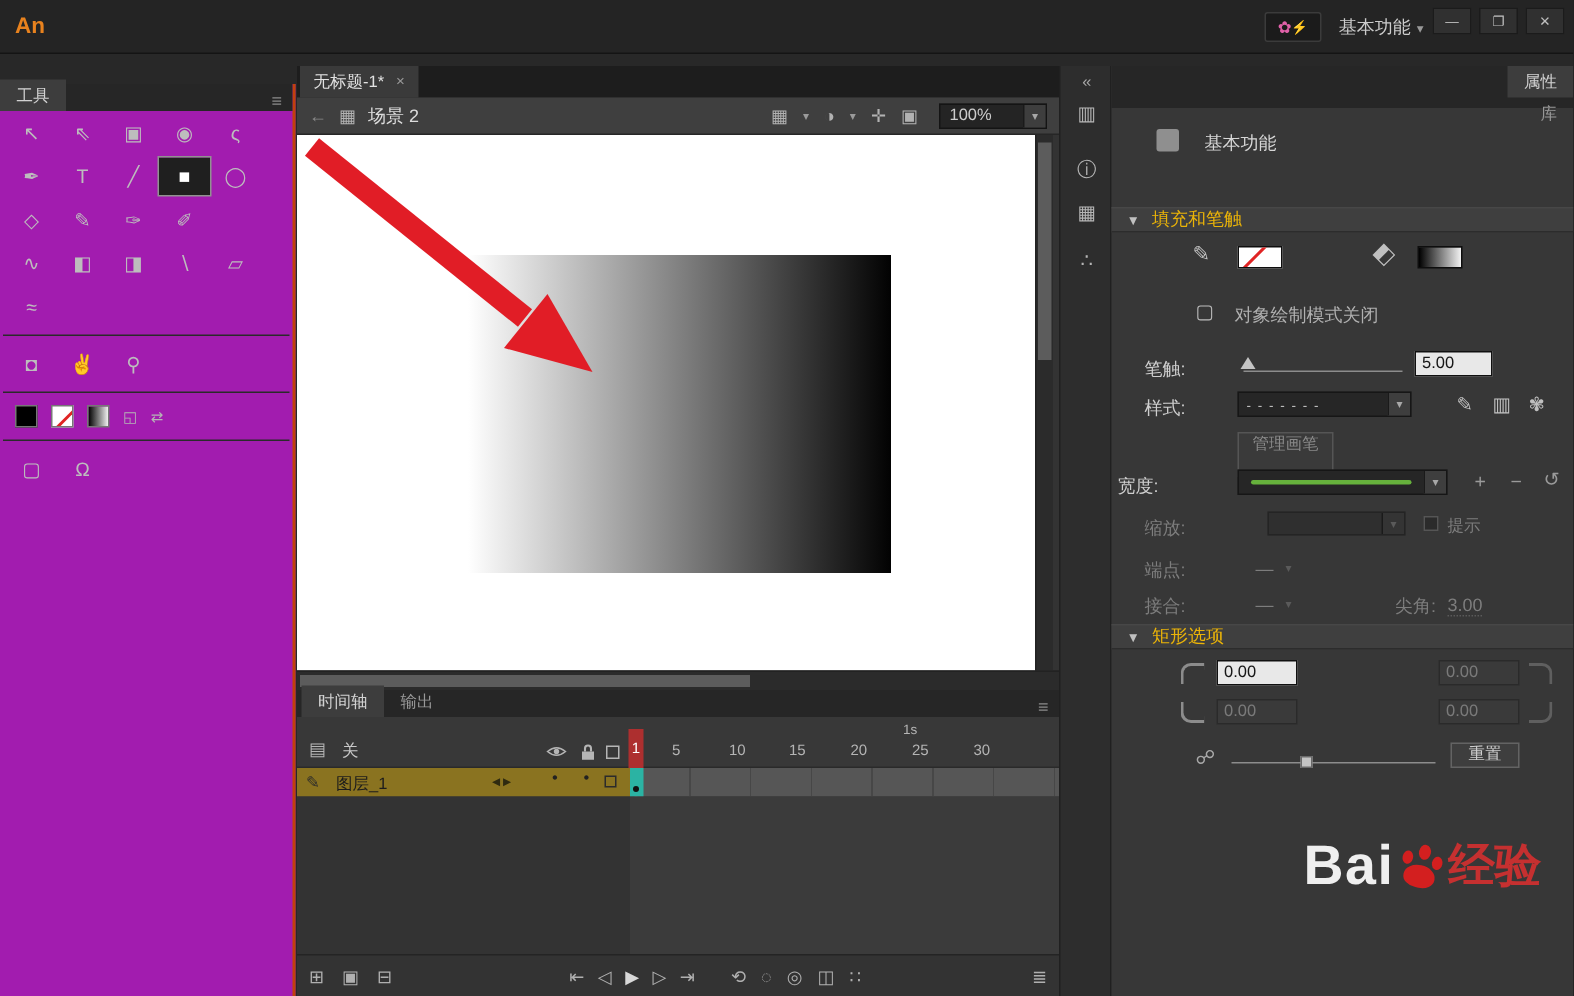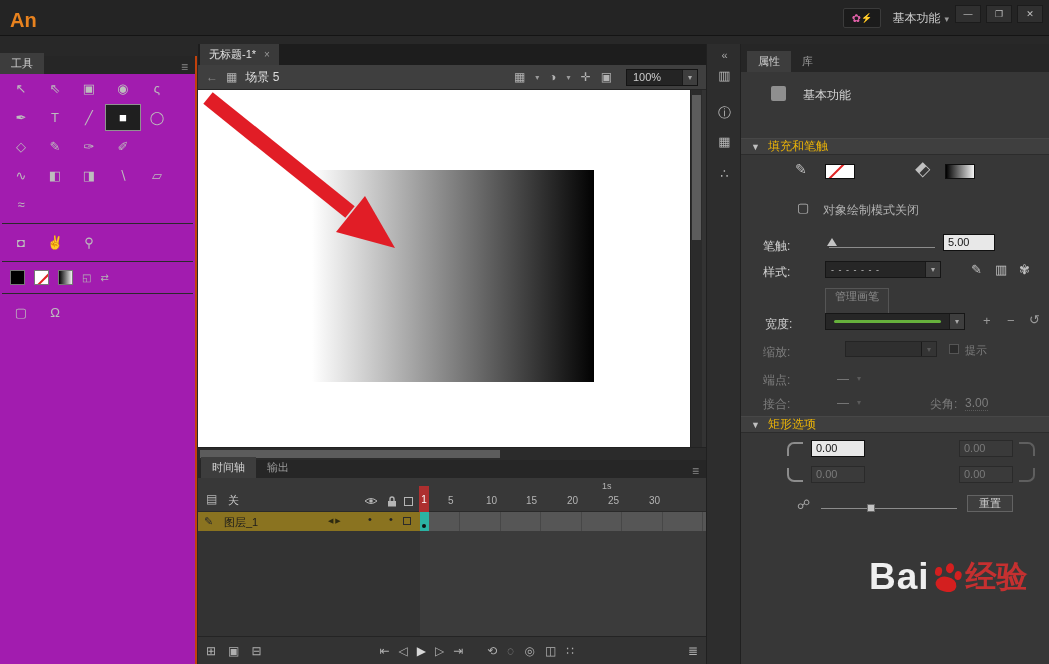--- a/index.html
+++ b/index.html
@@ -1,21 +1,21 @@
 <!DOCTYPE html>
 <html><head>
 <meta charset="utf-8">
 <style>
   *{margin:0;padding:0;box-sizing:border-box;}
   body{background:#1a1a1a;font-family:"Liberation Sans",sans-serif;}
   #root{position:relative;width:1049px;height:664px;background:#282828;overflow:hidden;color:#c8c8c8;font-size:12px;}
   .abs{position:absolute;}
   
   #menubar{left:0;top:0;width:1049px;height:36px;background:#242424;border-bottom:1px solid #141414;}
-  #logo{left:10px;top:9px;font-weight:bold;font-size:20px;color:#e8821e;}
+  #logo{left:10px;top:9px;font-weight:bold;font-size:15px;color:#e8821e;}
   #menus{left:42px;top:0;height:35px;display:flex;align-items:center;}
   #menus span{padding:0 9px;font-size:12px;color:#c6c6c6;cursor:default;white-space:nowrap;}
   .flower-btn{right:168px;top:8px;width:38px;height:20px;background:#1b1b1b;border:1px solid #3b3b3b;border-radius:2px;display:flex;align-items:center;justify-content:center;font-size:11px;}
   .workspace{right:100px;top:10px;font-size:12px;color:#cccccc;display:flex;gap:4px;align-items:center;}
   .winbtns{right:6px;top:5px;display:flex;gap:5px;}
   .winbtn{width:26px;height:18px;background:#303030;border:1px solid #1b1b1b;color:#c0c0c0;font-size:9px;display:flex;align-items:center;justify-content:center;}
   
   .ptabbar{display:flex;align-items:flex-end;background:#262626;}
   .ptab{padding:3px 11px;font-size:11px;background:#3d3d3d;color:#d2d2d2;white-space:nowrap;}
   .ptab.off{background:transparent;color:#999;}
@@ -60,21 +60,21 @@
   #tlbody .l{position:absolute;left:0;top:0;width:222px;height:105px;background:#333;}
   #tlbody .r{position:absolute;left:222px;top:0;width:286px;height:105px;background:#3b3b3b;}
   #tlbottom{left:0;top:176px;width:508px;height:28px;background:#333;border-top:1px solid #242424;display:flex;align-items:center;padding:0 8px;color:#b0b0b0;}
   #tlbottom span{font-size:12px;}
   .outsq{display:inline-block;width:9px;height:9px;border:1px solid #b5b5b5;}
   
   #dock{left:706px;top:44px;width:35px;height:620px;background:#2d2d2d;border-left:1px solid #202020;border-right:1px solid #202020;}
   #dock span{position:absolute;left:0;width:35px;text-align:center;color:#b5b5b5;font-size:13px;}
   
   #props{left:741px;top:44px;width:308px;height:620px;background:#373737;}
-  #propshead{left:0;top:0;width:308px;height:28px;background:#262626;display:flex;align-items:flex-end;padding-left:6px;}
+  #propshead{left:0;top:0;width:308px;height:28px;background:#262626;display:flex;align-items:flex-end;padding-left:6px;flex-direction:column;}
   .sect{left:0;width:308px;height:17px;background:#3f3f3f;border-top:1px solid #474747;border-bottom:1px solid #2c2c2c;display:flex;align-items:center;gap:8px;padding-left:10px;}
   .sect .c{font-size:9px;color:#c0c0c0;}
   .sect .l{font-size:12px;color:#eab308;}
   .plabel{position:absolute;font-size:12px;color:#cfcfcf;}
   .plabel.dis{color:#7d7d7d;}
   .dd{position:absolute;background:#262626;border:1px solid #161616;display:flex;align-items:center;}
   .dd .pv{flex:1;padding-left:5px;font-size:9px;color:#c4c4c4;letter-spacing:1px;white-space:nowrap;overflow:hidden;}
   .dd .cap{width:15px;align-self:stretch;background:#3e3e3e;border-left:1px solid #1a1a1a;color:#a8a8a8;font-size:8px;display:flex;align-items:center;justify-content:center;}
   .dd.dis{background:#2f2f2f;border-color:#242424;}
   .dd.dis .cap{background:#343434;color:#5a5a5a;}
@@ -185,21 +185,21 @@
     <div id="doctabs" class="abs">
       <div id="doctab" class="abs">
         <span>无标题-1*</span>
         <span class="x">×</span>
       </div>
     </div>
 
     <div id="editbar" class="abs">
       <span class="ebicon" style="color:#8a8a8a;">←</span>
       <span class="ebicon">▦</span>
-      <span style="font-size:12px;color:#dcdcdc;">场景 5</span>
+      <span style="font-size:12px;color:#dcdcdc;">场景 2</span>
       <span style="margin-left:auto;display:flex;align-items:center;gap:10px;">
         <span class="ebicon">▦</span>
         <span class="ebicon" style="font-size:8px;color:#9a9a9a;">▾</span>
         <span class="ebicon">◑</span>
         <span class="ebicon" style="font-size:8px;color:#9a9a9a;">▾</span>
         <span class="ebicon">✛</span>
         <span class="ebicon">▣</span>
       </span>
       <span id="zoombox">
         <span class="v">100%</span>
@@ -335,21 +335,21 @@
     <div class="dd" style="left:84px;top:217px;width:116px;height:17px;">
       <span class="pv">- - - - - - -</span>
       <span class="cap">▾</span>
     </div>
     <span class="picon" style="left:230px;top:218px;">✎</span>
     <span class="picon" style="left:254px;top:218px;">▥</span>
     <span class="picon" style="left:278px;top:218px;">✾</span>
 
     <div class="pbtn dis" style="left:84px;top:244px;width:64px;height:30px;">管理画笔</div>
 
-    <span class="plabel" style="left:24px;top:272px;">宽度:</span>
+    <span class="plabel" style="left:4px;top:272px;">宽度:</span>
     <div class="dd" style="left:84px;top:269px;width:140px;height:17px;">
       <span style="flex:1;display:flex;align-items:center;padding:0 8px;">
           <i style="display:block;width:100%;height:3px;background:#66b13c;border-radius:2px;"></i>
         </span>
       <span class="cap">▾</span>
     </div>
     <span class="picon dim" style="left:242px;top:269px;">+</span>
     <span class="picon dim" style="left:266px;top:269px;">−</span>
     <span class="picon dim" style="left:288px;top:268px;">↺</span>
 

